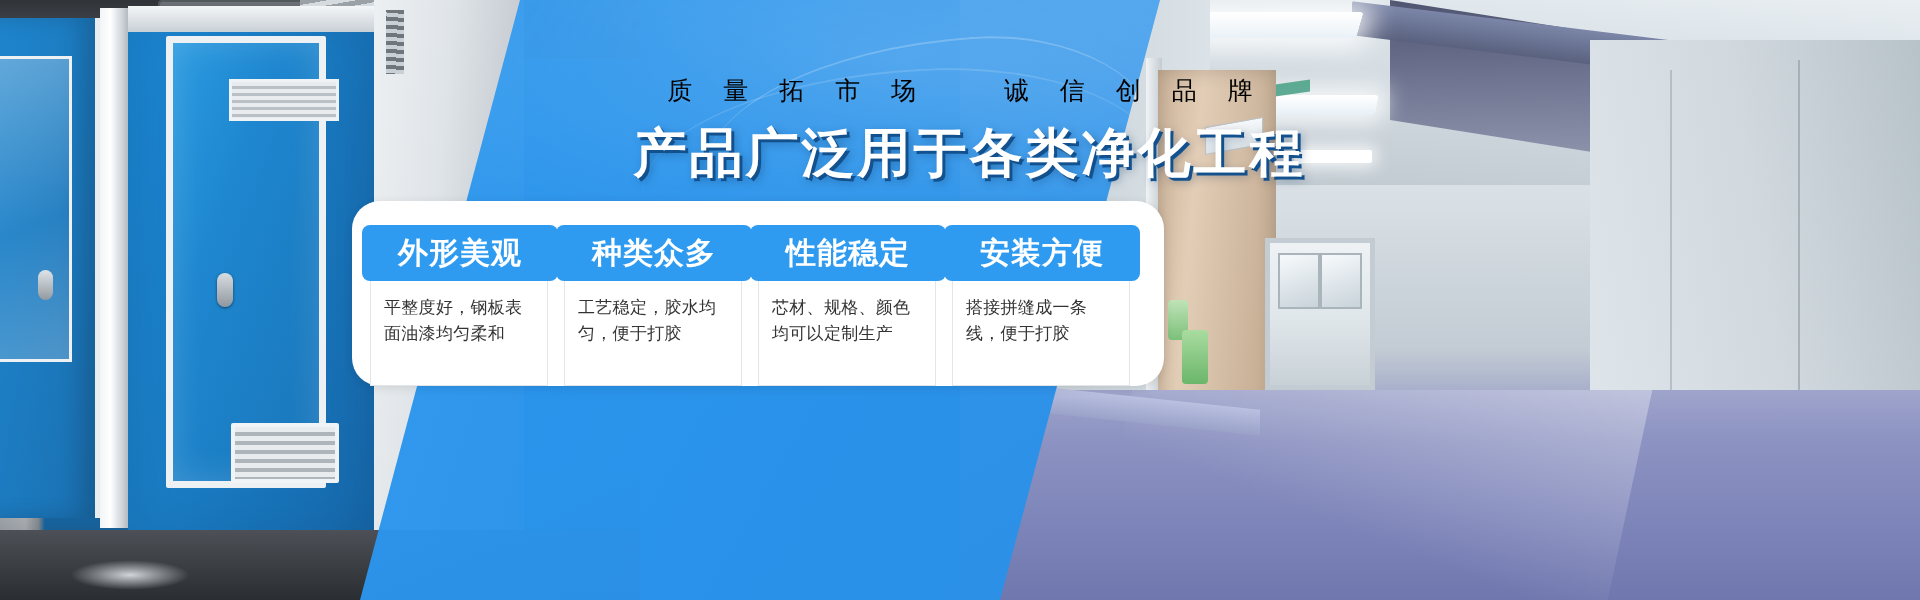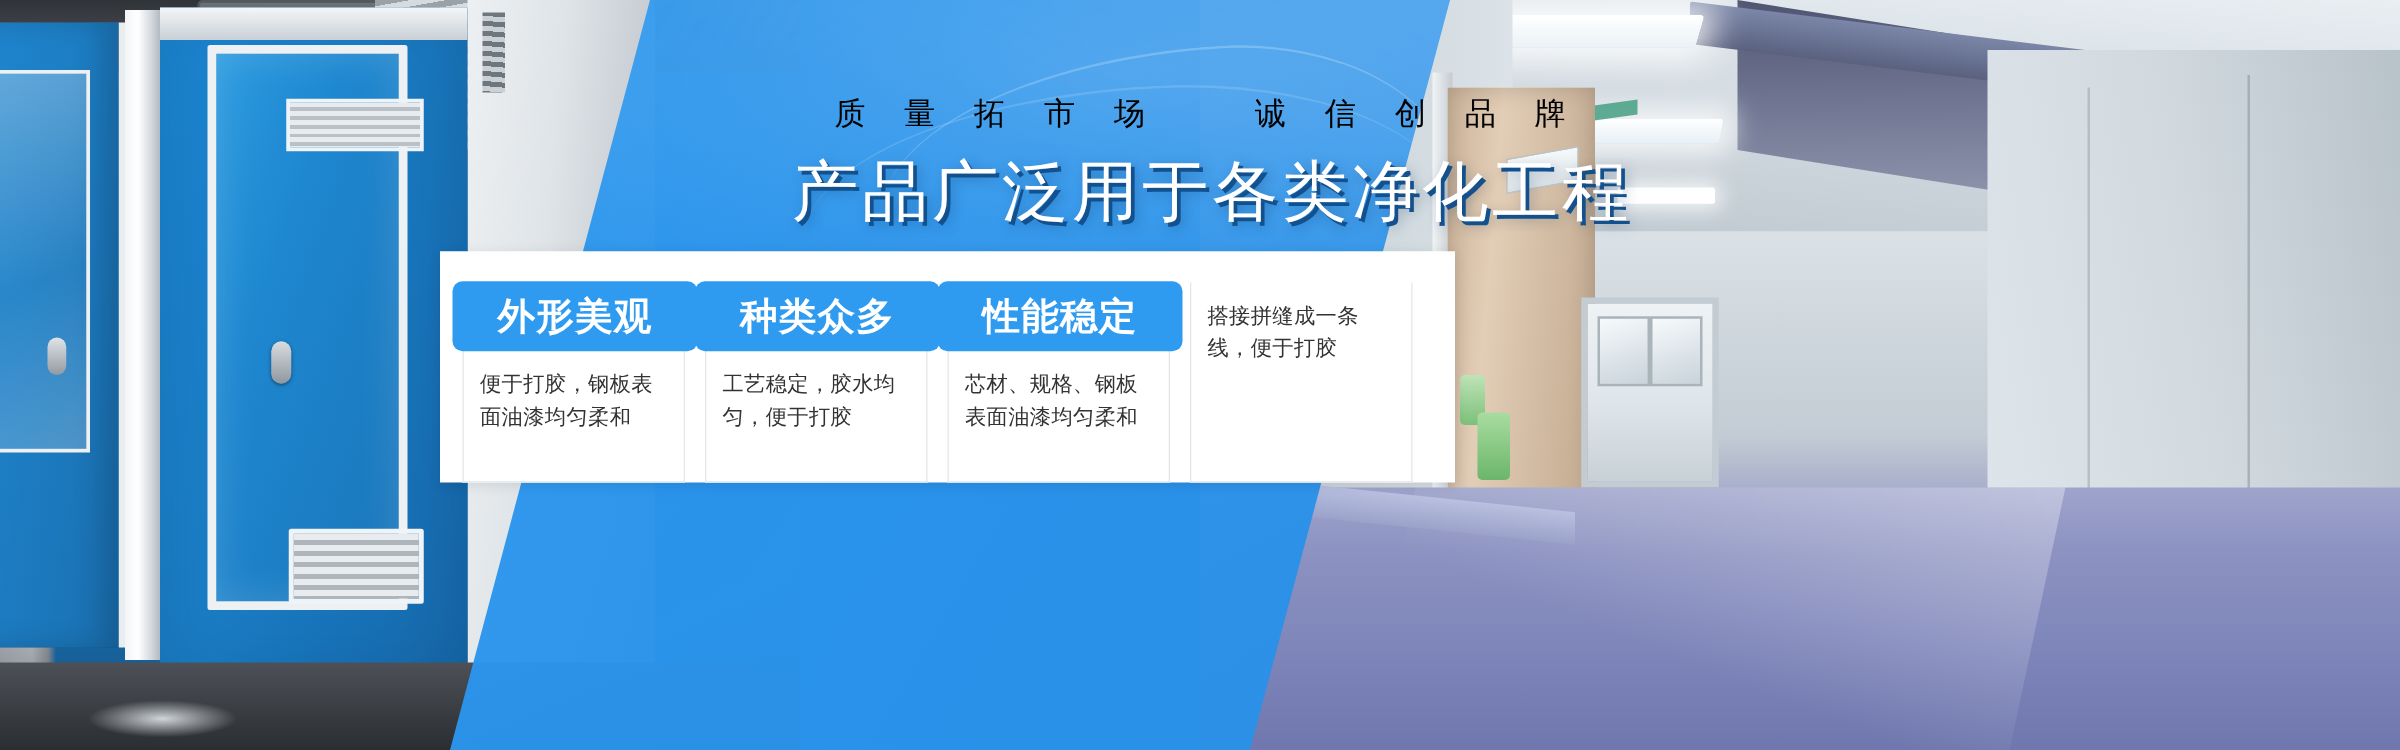--- a/index.html
+++ b/index.html
@@ -235,32 +235,32 @@
   }
 
   
   .subtitle{
     position:absolute; left:0; top:74px; width:1920px; text-align:center;
     font-size:25px; letter-spacing:12px; color:#000000; font-weight:400;
     text-indent:12px; z-index:8; white-space:pre;
   }
   .headline{
     position:absolute; left:0; top:118px; width:1920px; text-align:center;
-    font-size:53px; font-weight:normal; color:#ffffff; letter-spacing:3px;
+    font-size:53px; font-weight:bold; color:#ffffff; letter-spacing:3px;
     z-index:8; text-indent:3px;
     text-shadow:3px 3px 0 #13518e, 4px 4px 10px rgba(0,40,80,.35);
     padding-left:16px;
   }
 
   
   .cards-wrap{
     position:absolute; left:352px; top:201px; width:812px; height:185px;
     background:#ffffff; z-index:9;
     box-shadow:0 2px 10px rgba(0,0,0,.10);
-    display:flex; align-items:flex-end; padding:25px 18px 0 18px; gap:16px;
+    display:flex; align-items:flex-end; padding:25px 18px 0 18px; gap:16px;border-radius:28px;
   }
   .card{
     width:178px; height:160px; background:#ffffff;
     border:1px solid #e2e6e9; border-top:none; position:relative;
     display:flex; flex-direction:column;
   }
   .card-head{
     position:relative; left:-9px; width:196px; height:56px;
     background:#2f9bf0; border-radius:8px;
     display:flex; align-items:center; justify-content:center;
@@ -326,32 +326,33 @@
     <div class="wave2"></div>
   </div>
 
   <div class="subtitle">质 量 拓 市 场    诚 信 创 品 牌</div>
   <div class="headline">产品广泛用于各类净化工程</div>
 
   <div class="cards-wrap">
 
     <div class="card">
       <div class="card-head">外形美观</div>
-      <div class="card-body">便于打胶，钢板表面油漆均匀柔和</div>
+      <div class="card-body">平整度好，钢板表面油漆均匀柔和</div>
     </div>
 
     <div class="card">
       <div class="card-head">种类众多</div>
       <div class="card-body">工艺稳定，胶水均匀，便于打胶</div>
     </div>
 
     <div class="card">
       <div class="card-head">性能稳定</div>
-      <div class="card-body">芯材、规格、钢板表面油漆均匀柔和</div>
+      <div class="card-body">芯材、规格、颜色均可以定制生产</div>
     </div>
 
     <div class="card">
+      <div class="card-head">安装方便</div>
       <div class="card-body">搭接拼缝成一条线，便于打胶</div>
     </div>
 
   </div>
 
 </div>
 
 </body></html>

